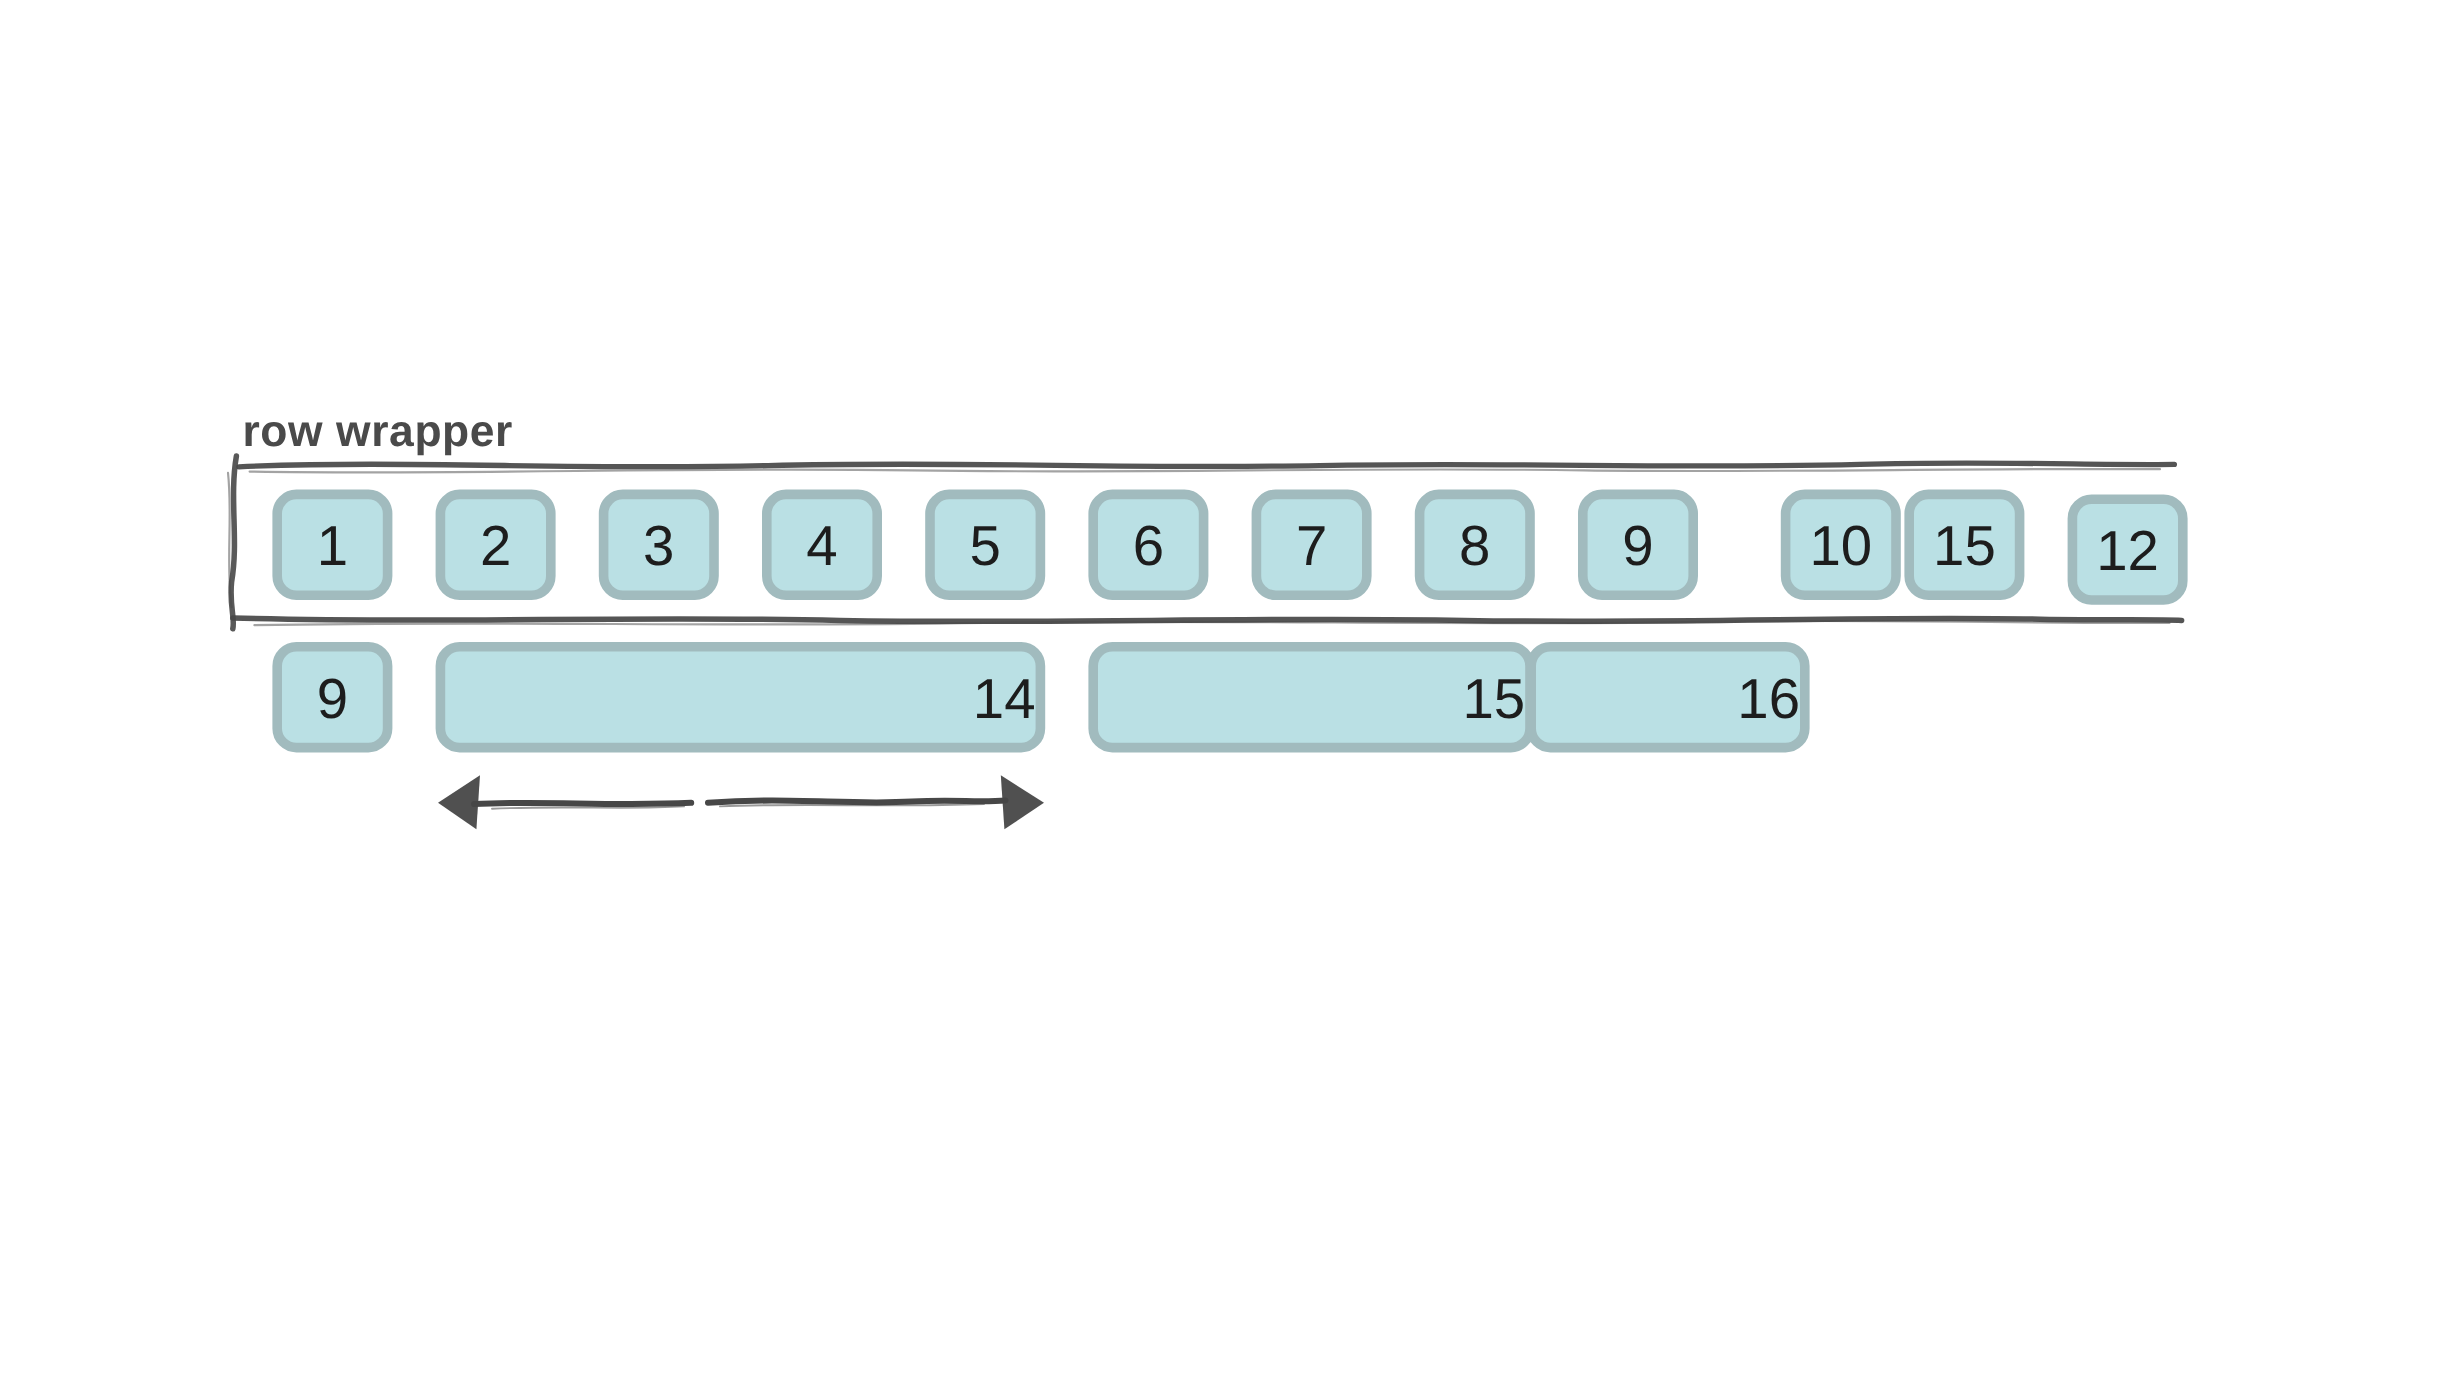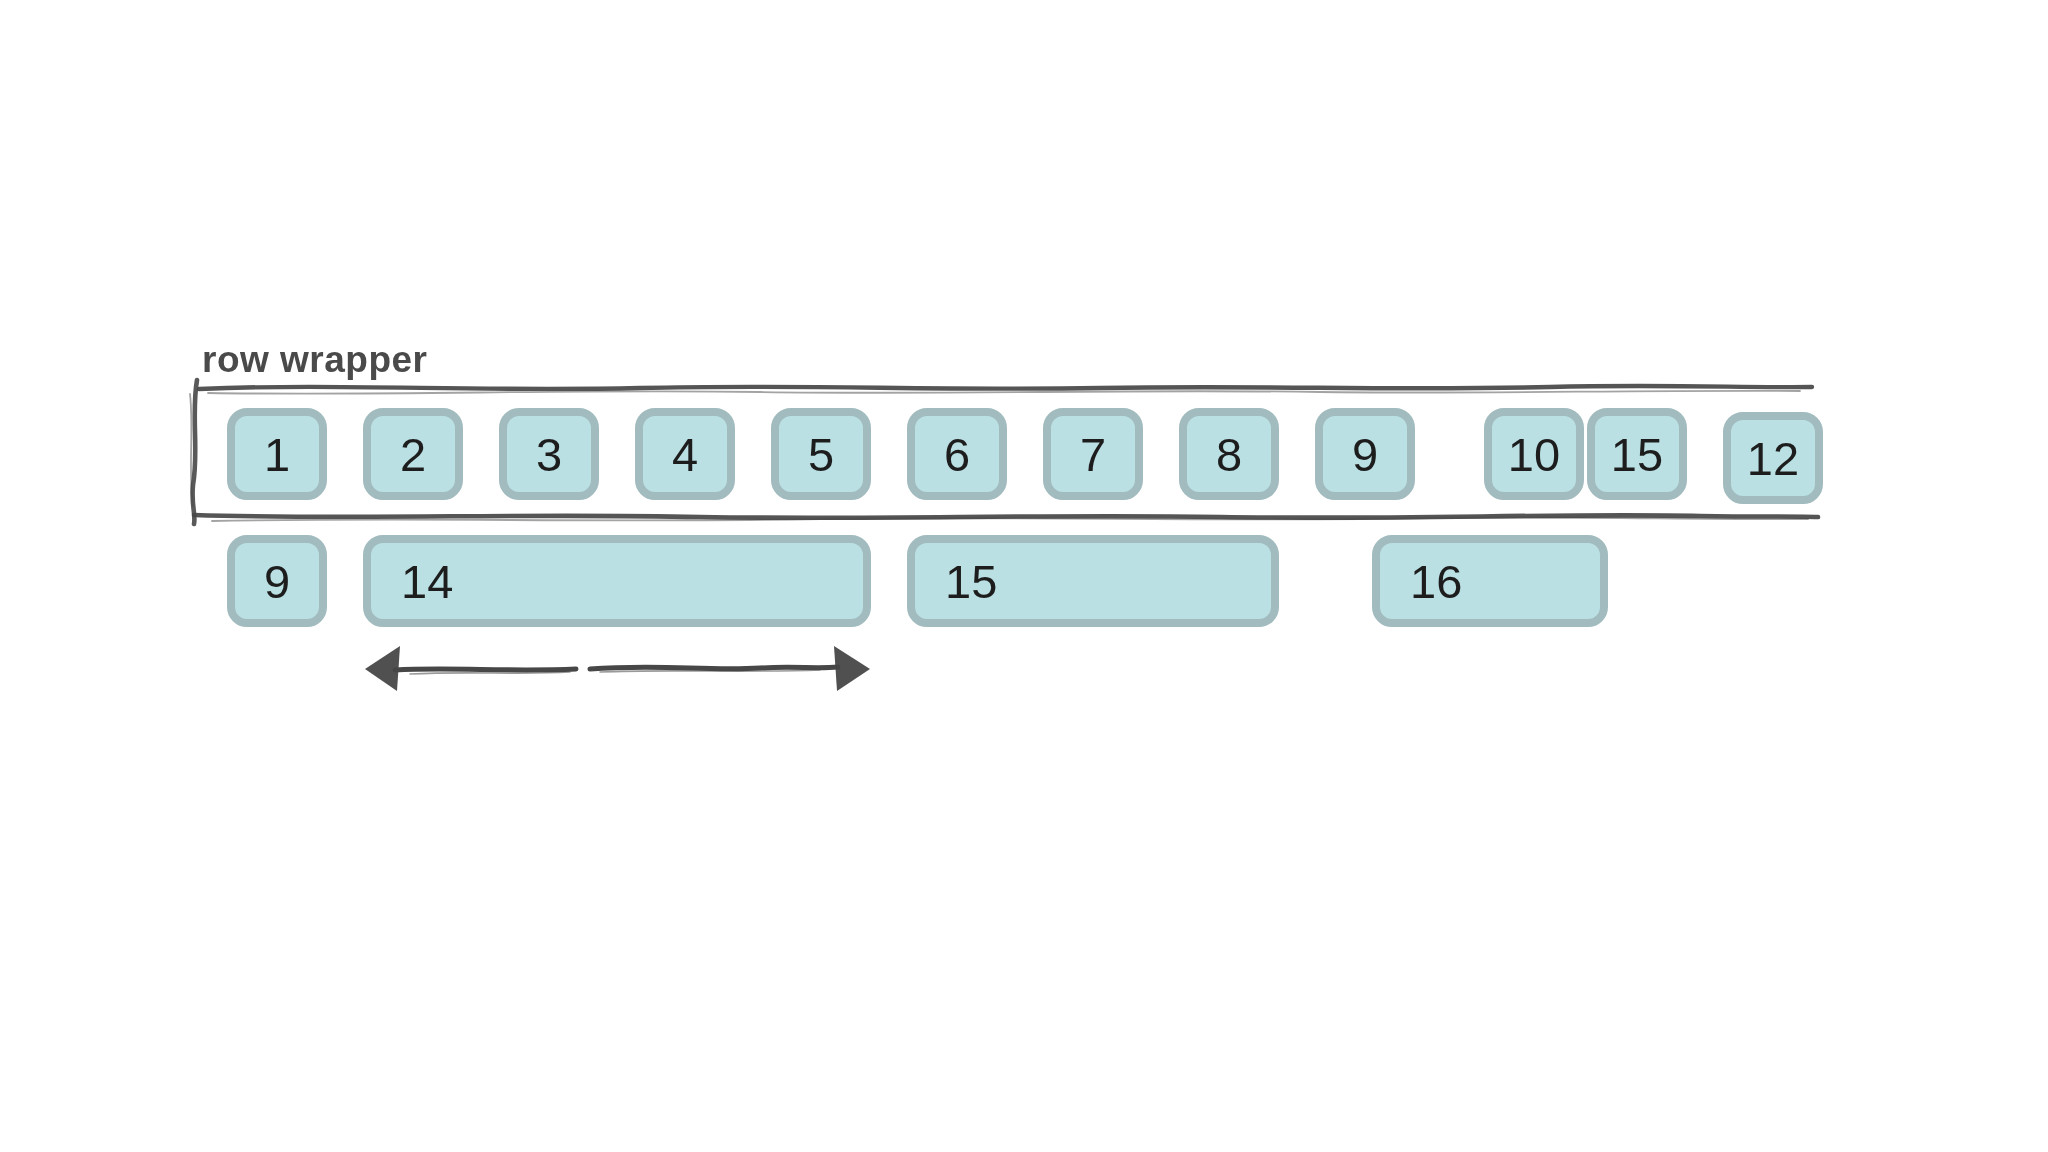--- a/index.html
+++ b/index.html
@@ -21,21 +21,21 @@
   }
   .grid-row{position:absolute;left:0;top:0;width:0;height:0;}
   .box{
     position:absolute;box-sizing:border-box;height:92px;
     background:var(--box-fill,#bae0e4);
     border:8px solid var(--box-border,#a1bbbe);
     border-radius:20px;
     display:flex;align-items:center;justify-content:center;
     font-size:47px;line-height:1;color:var(--number-ink,#1d1d1d);
   }
-  .box.wide{justify-content:flex-start;padding-left:30px;}
+  .box.wide{justify-content:flex-end;padding-left:30px;}
   .formula{
     position:absolute;left:328px;top:706px;width:592px;
     text-align:center;font-size:44px;font-weight:bold;
     letter-spacing:-1px;color:var(--label-ink,#4a4a4a);
     white-space:nowrap;
   }
 </style>
 </head>
 <body style="--box-fill: #bae0e4; --box-border: #a1bbbe; --sketch-ink: #474747; --number-ink: #1d1d1d; --label-ink: #4a4a4a;">
 
@@ -109,19 +109,19 @@
   <div class="grid-row" id="row2">
       <div class="box" style="left: 227px; top: 535px; width: 100px;">
         <span>9</span>
       </div>
       <div class="box wide" style="left: 363px; top: 535px; width: 508px;">
         <span>14</span>
       </div>
       <div class="box wide" style="left: 907px; top: 535px; width: 372px;">
         <span>15</span>
       </div>
-      <div class="box wide" style="left: 1372px; top: 535px; width: 236px;">
+      <div class="box wide" style="left: 1272px; top: 535px; width: 236px;">
         <span>16</span>
       </div>
     </div>
 
 
 </div>
 
 </body></html>

